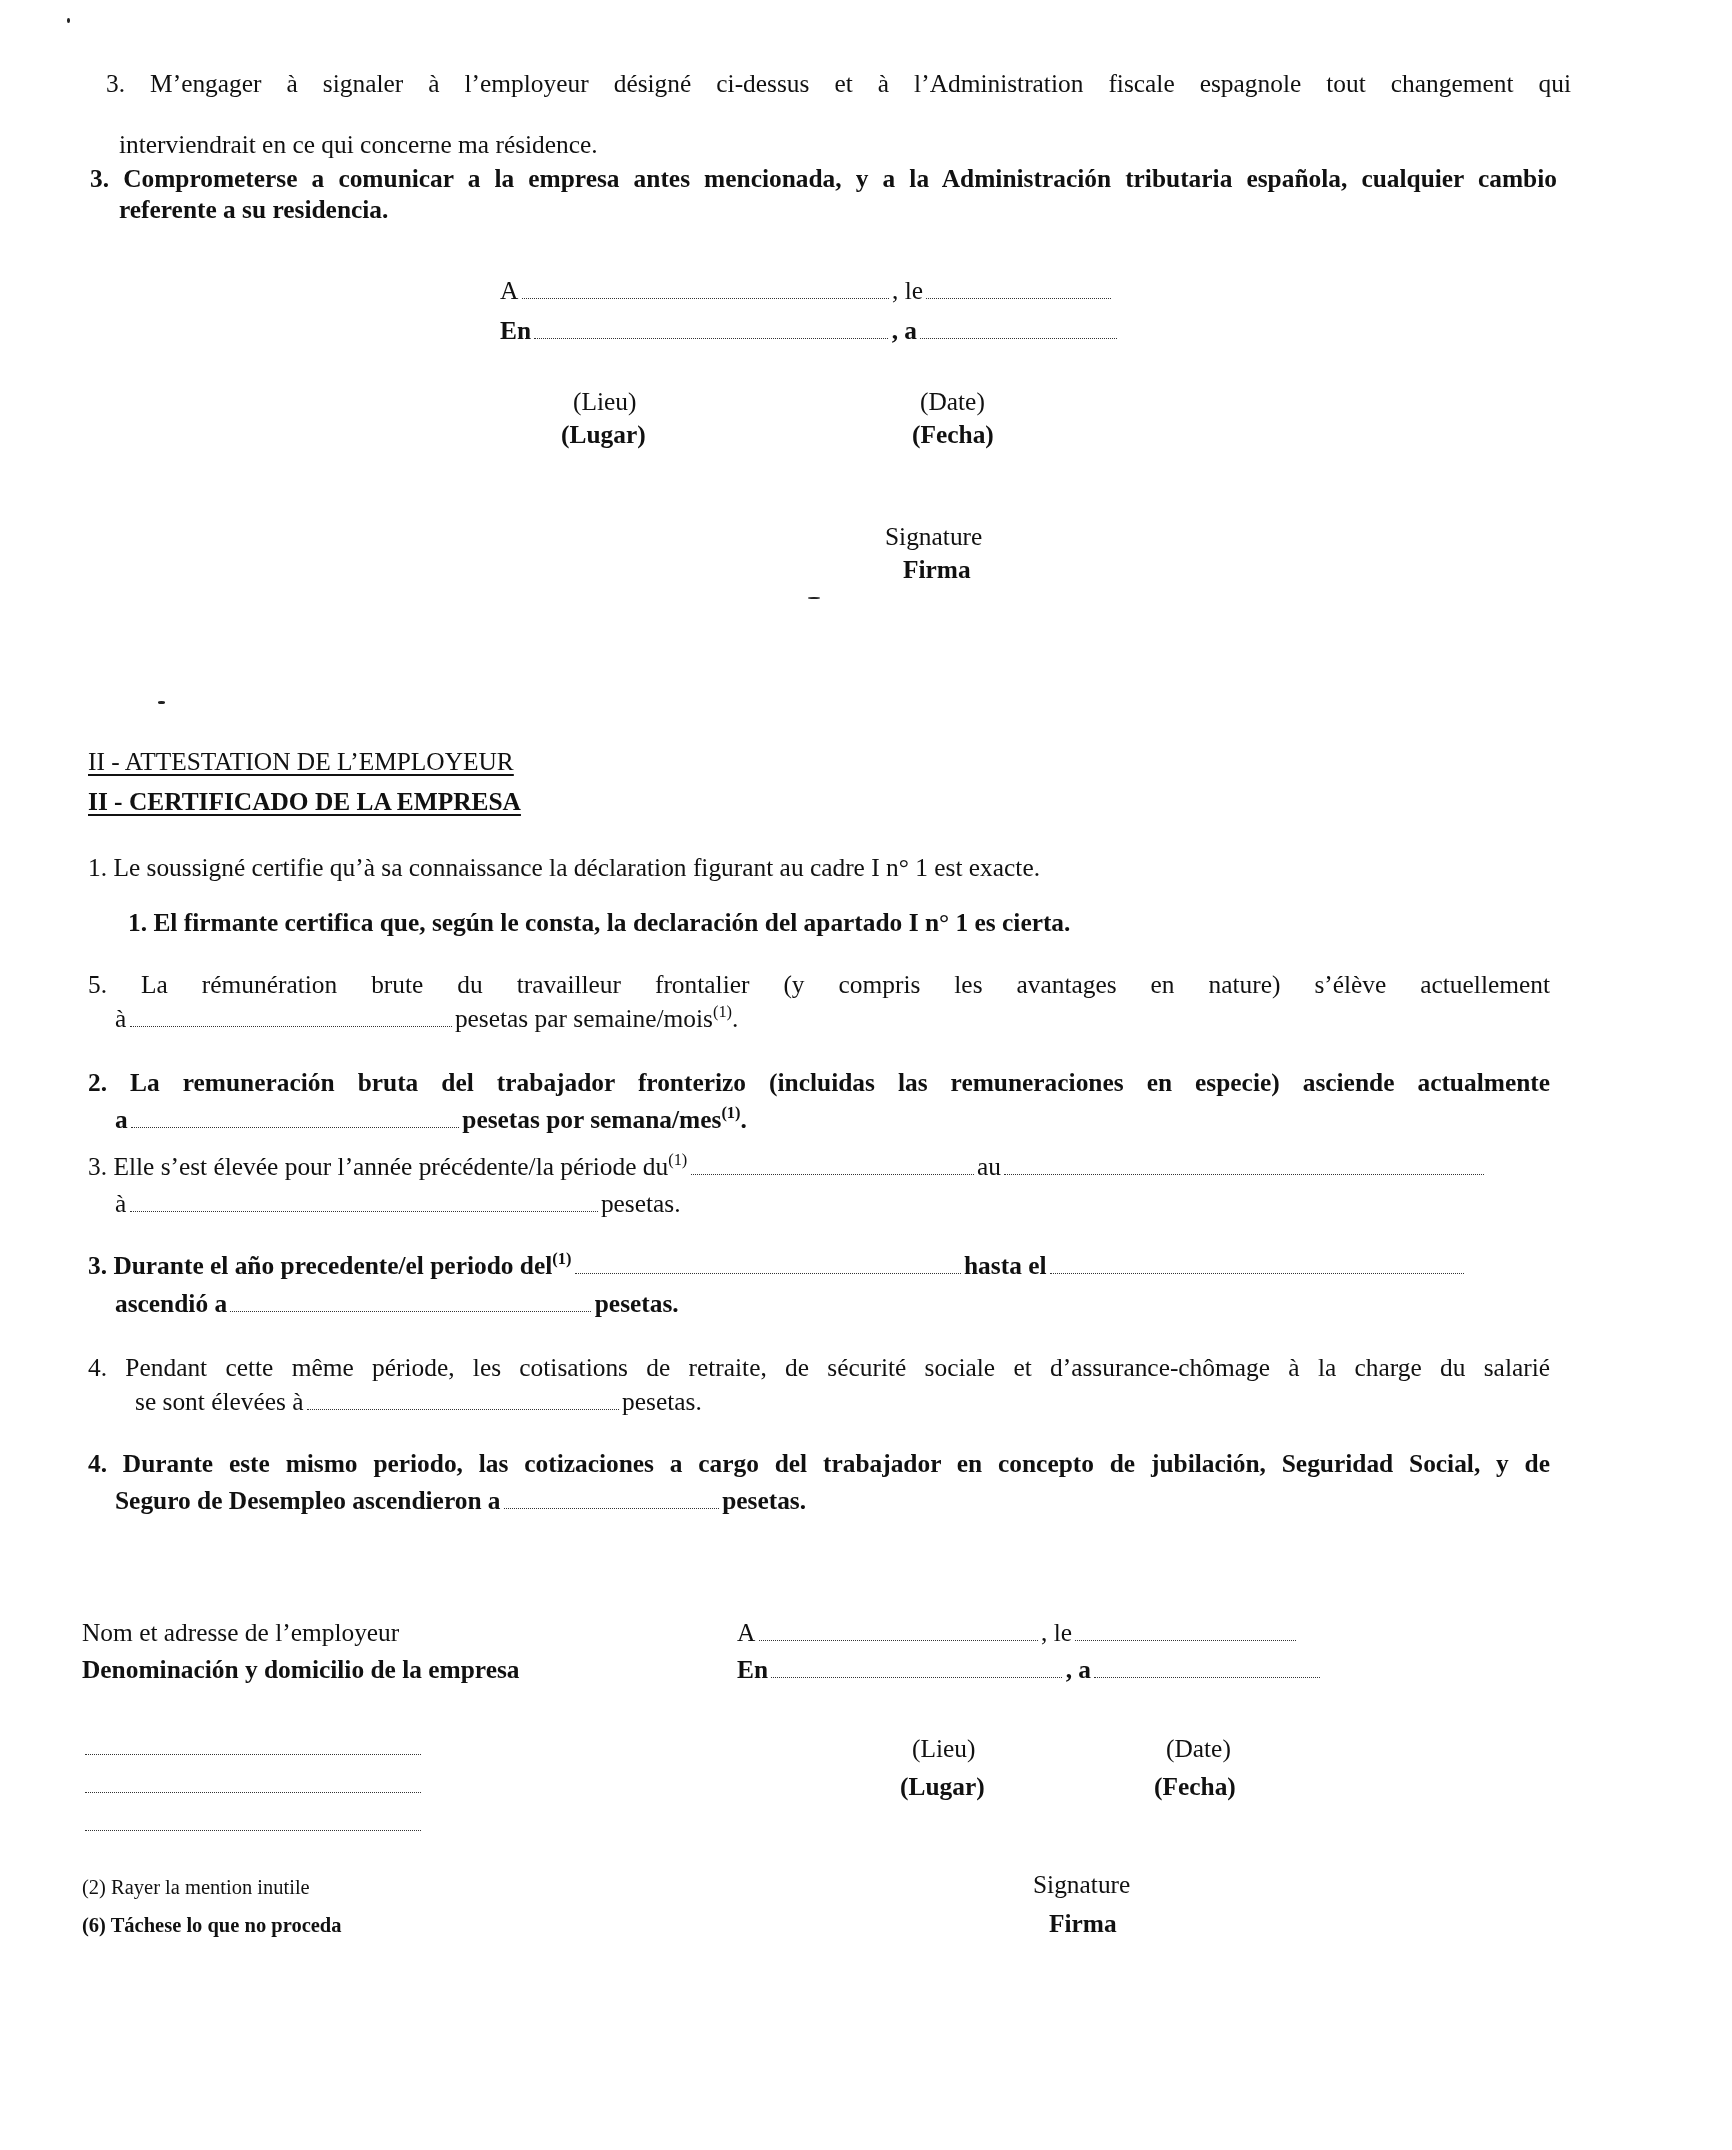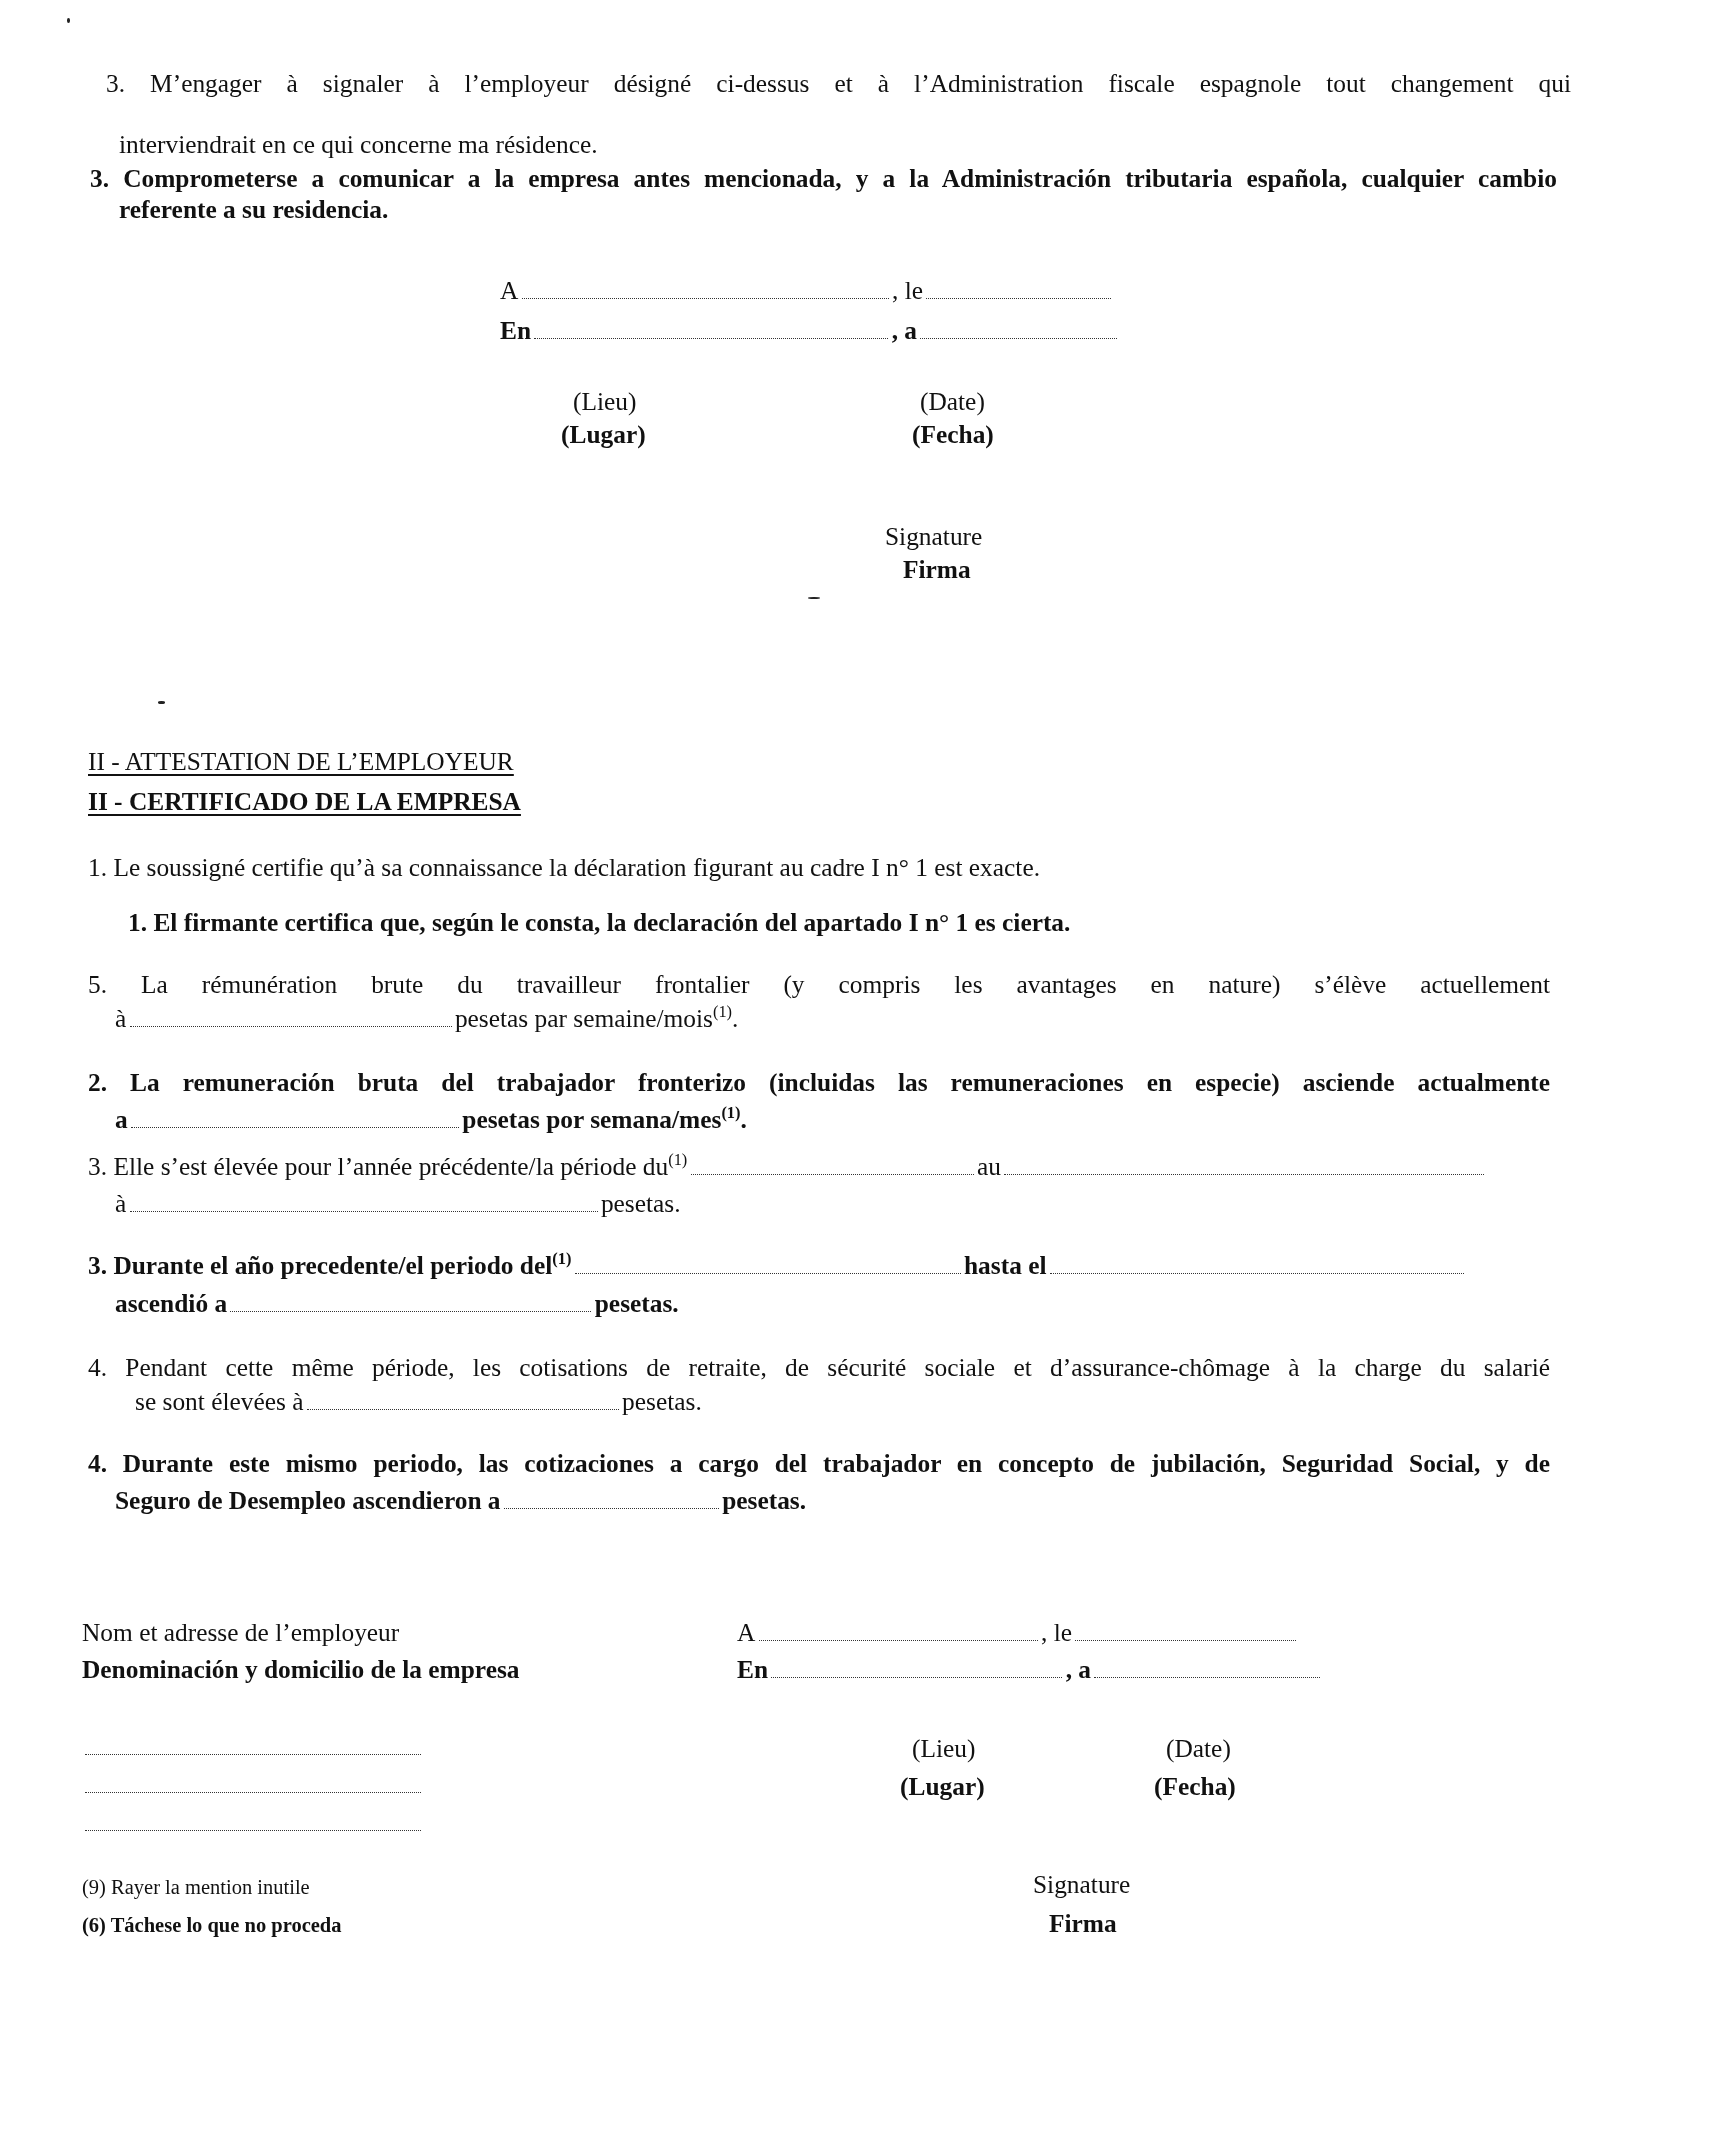--- a/index.html
+++ b/index.html
@@ -95,21 +95,21 @@
 </div>
 <div class="t b" style="left:737px; top:1655px;">
   <span>En</span><span class="dots" style="width:291px;"></span><span>, a</span><span class="dots" style="width:226px;"></span>
 </div>
 
 <div class="t" style="left:912px; top:1734px;">(Lieu)</div>
 <div class="t b" style="left:900px; top:1772px;">(Lugar)</div>
 <div class="t" style="left:1166px; top:1734px;">(Date)</div>
 <div class="t b" style="left:1154px; top:1772px;">(Fecha)</div>
 
-<div class="t fn" style="left:82px; top:1873px;">(9) Rayer la mention inutile</div>
+<div class="t fn" style="left:82px; top:1873px;">(2) Rayer la mention inutile</div>
 <div class="t fn b" style="left:82px; top:1911px;">(6)  Táchese lo que no proceda</div>
 
 <div class="t" style="left:1033px; top:1870px;">Signature</div>
 <div class="t b" style="left:1049px; top:1909px;">Firma</div>
 
 <div class="speck" style="left:67px; top:18px; width:3.3px; height:4.9px;"></div>
 <div class="speck" style="left:808px; top:597px; width:11.5px; height:1.6px;"></div>
 <div class="speck" style="left:158px; top:701px; width:6.6px; height:2.5px;"></div>
 
 

